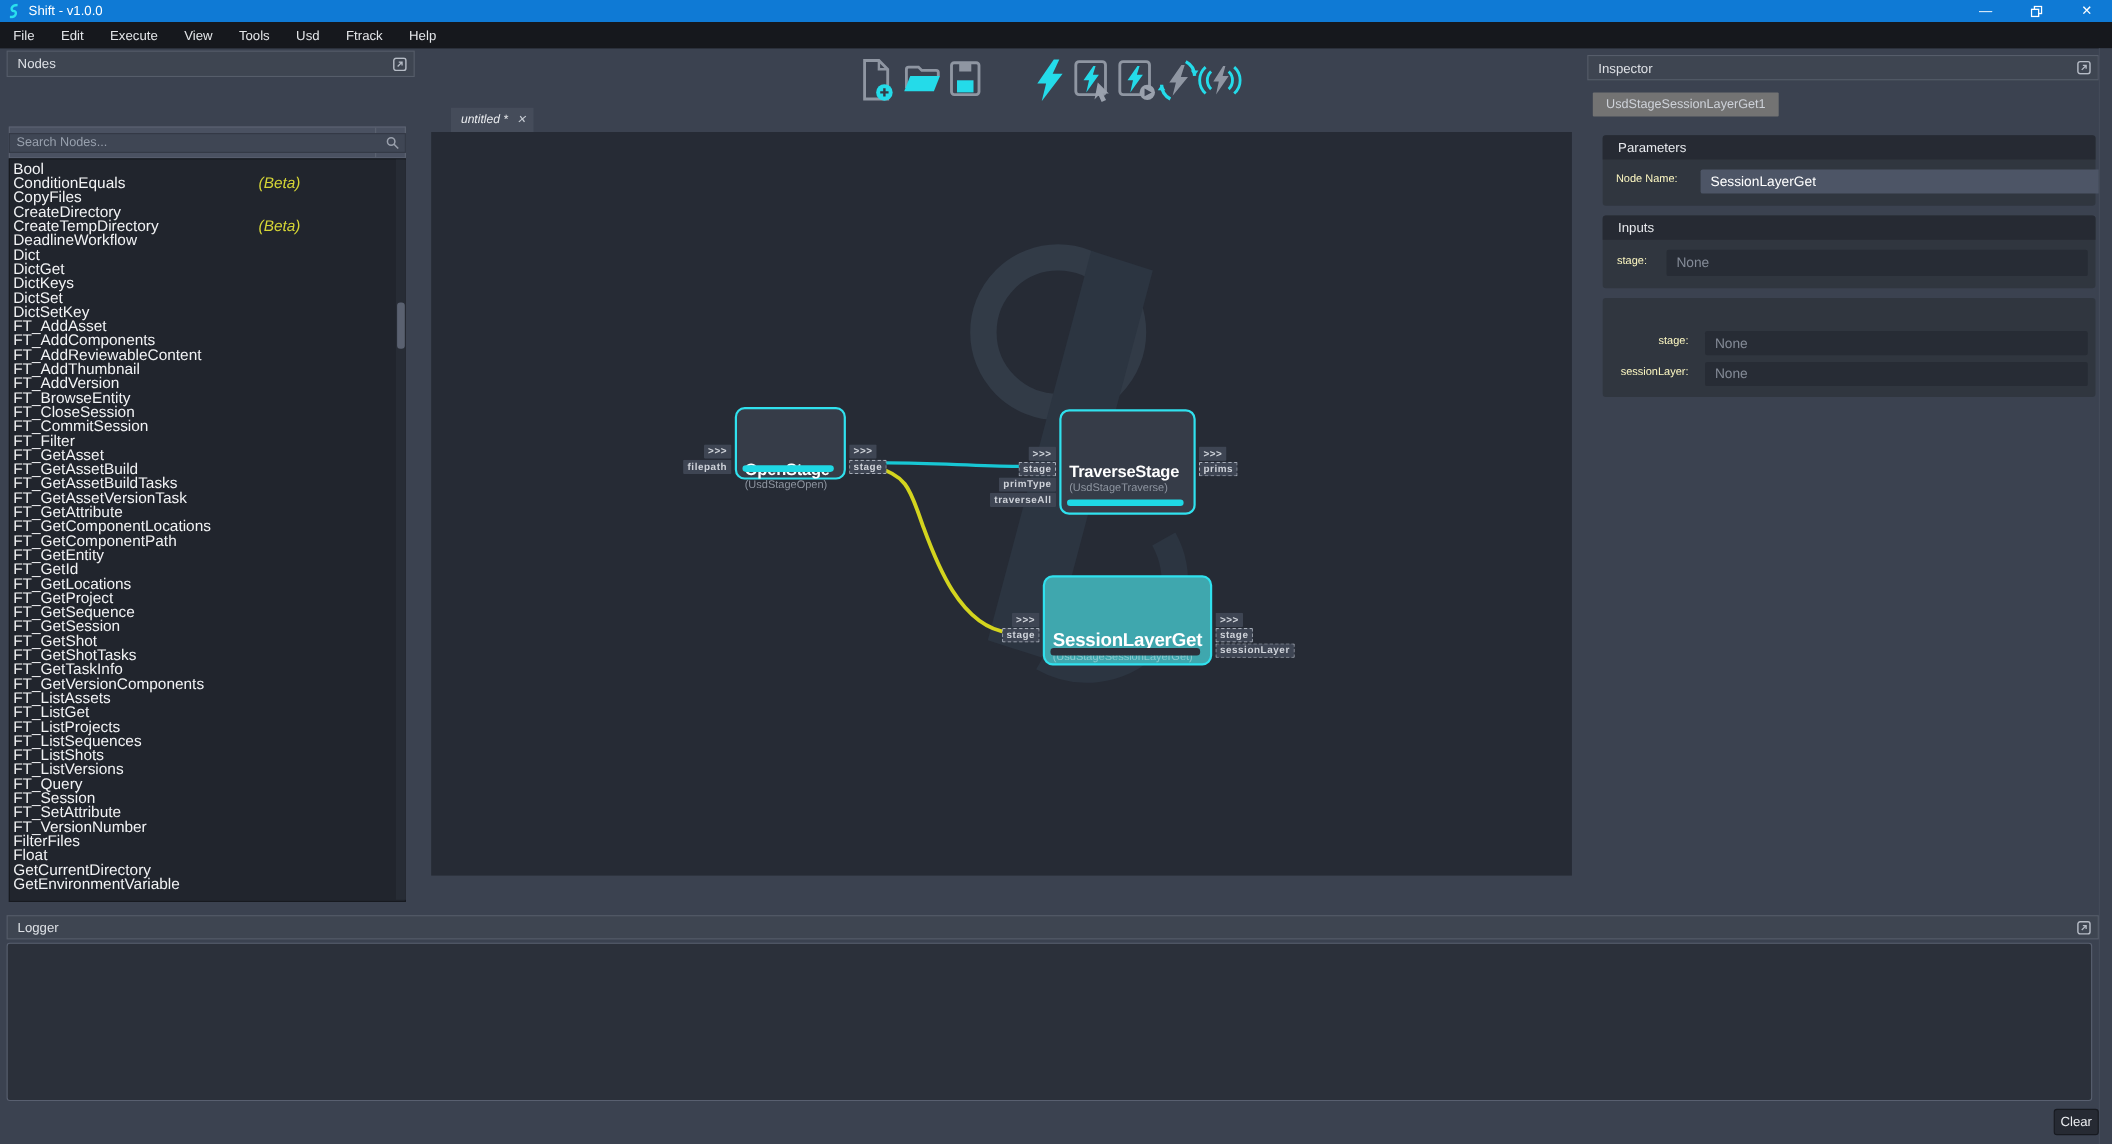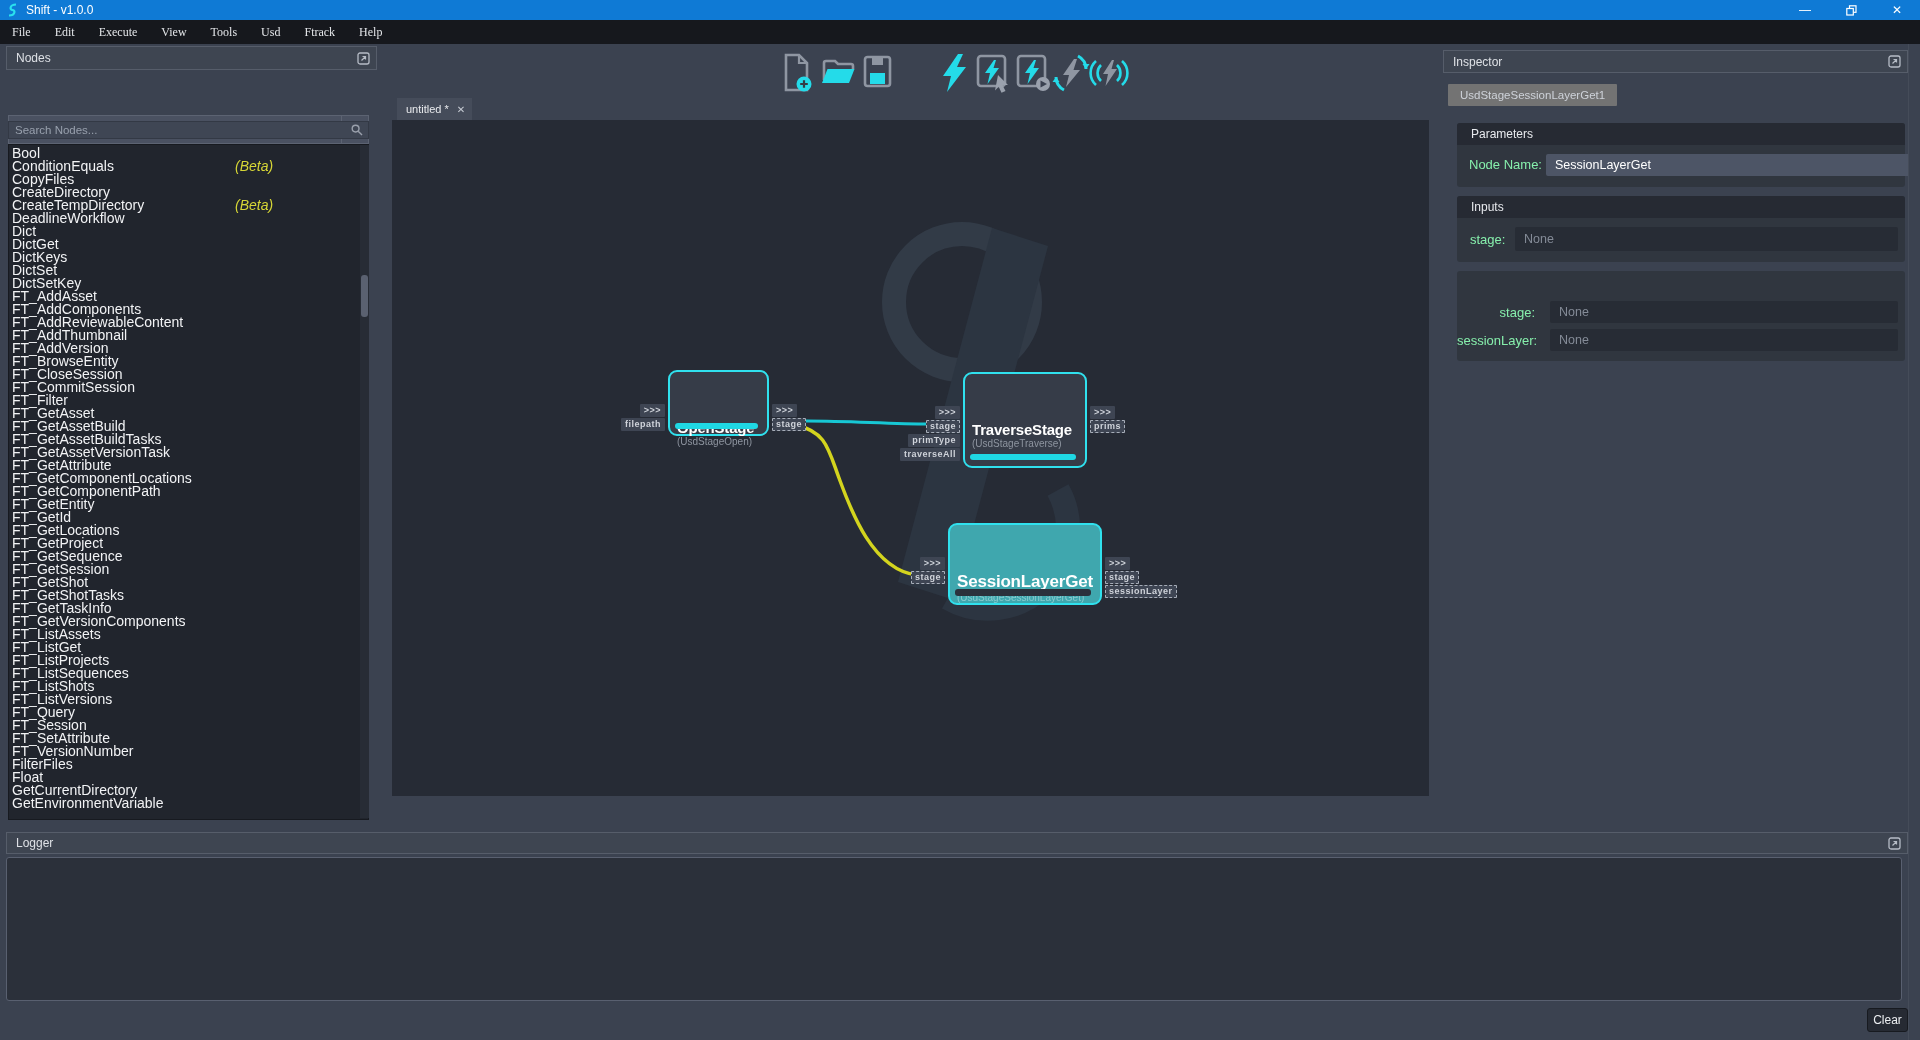--- a/index.html
+++ b/index.html
@@ -3,21 +3,21 @@
 <meta charset="utf-8">
 <style>
   html,body{margin:0;padding:0;width:1920px;height:1040px;overflow:hidden;
     font-family:"Liberation Sans",sans-serif;background:#3b4250;}
   .abs{position:absolute;box-sizing:border-box;}
   
   .titlebar{left:0;top:0;width:1920px;height:20px;background:#0f7ad5;display:flex;align-items:center;color:#fff;font-size:12px;}
   .win-btn{width:46px;height:20px;display:flex;align-items:center;justify-content:center;color:#fff;font-size:12px;}
   
   .menubar{left:0;top:20px;width:1920px;height:24px;background:#16181d;display:flex;align-items:center;}
-  .menu-item{color:#e4e6e9;font-size:12px;padding:15px 12px;line-height:24px;font-family:Liberation Serif, serif;}
+  .menu-item{color:#e4e6e9;font-size:12px;padding:15px 12px;line-height:24px;}
   
   .panel-header{background:#3e4551;border:1px solid #565d6a;color:#dde0e5;font-size:12px;
     display:flex;align-items:center;justify-content:space-between;padding:0 6px 0 9px;}
   .float-icon{width:13px;height:13px;}
   
   .dropdown{background:#4a5161;border:1px solid #5c6372;color:#f0f2f4;font-size:12.5px;display:flex;align-items:center;margin-top:30px;}
   .dropdown .dd-label{flex:1;padding-left:13px;}
   .dd-arrow-box{width:26px;height:100%;border-left:1px solid #5c6372;display:flex;align-items:center;justify-content:center;}
   .dd-arrow{width:0;height:0;border-left:4px solid transparent;border-right:4px solid transparent;border-top:5px solid #cfd3da;}
   .searchbox{background:#3f4654;border:1px solid #333945;display:flex;align-items:center;}
@@ -48,21 +48,21 @@
   .ports.left{right:calc(100% + 5px);align-items:flex-end;}
   .ports.right{left:calc(100% + 5px);align-items:flex-start;}
   .port{background:#3e4553;color:#cfd3da;font-size:9px;font-weight:bold;line-height:9px;
     padding:1px 3px;border:1px solid transparent;border-radius:1px;white-space:nowrap;letter-spacing:0.5px;}
   .port.dashed{border:1px dashed #a6adb8;}
   
   .insp-badge{background:#737373;color:#ced2d9;font-size:11.5px;line-height:22px;padding:0 12px;border-radius:1px;}
   .section{background:#30363f;border-radius:3px;}
   .section .sec-header{background:#262a33;color:#e8eaee;font-size:12px;height:22px;line-height:22px;
     padding-left:14px;border-radius:3px 3px 0 0;}
-  .ilabel{color:#86efac;font-size:13px;position:absolute;}
+  .ilabel{color:#fef9c3;font-size:10px;position:absolute;}
   .ifield{position:absolute;background:#272c35;border-radius:2px;color:#848b97;font-size:12.5px;line-height:22px;padding-left:9px;}
   .iedit{position:absolute;background:#4d5566;border:none;border-radius:2px;color:#fff;font-size:12.5px;
     padding:0 9px;outline:none;font-family:"Liberation Sans",sans-serif;}
   
   .logger-content{background:#2b303a;border:1px solid #596070;border-radius:3px;}
   .clear-btn{background:#262a33;border:1px solid #171a20;border-radius:3px;color:#eceef1;font-size:12px;
     display:flex;align-items:center;justify-content:center;}
   .gutter{background:#3b4250;border-left:1px solid #454c59;}
 </style>
 </head>
@@ -439,21 +439,21 @@
 <div class="abs tool-btn" style="left:1089px;top:52px;" title="live-execute">
   <svg width="40" height="42" viewBox="0 0 40 42">
       <path d="M23 8 L14 22 h5 l-2.5 12 L28 17 h-5.5 L25 8 Z" fill="#8f96a2"></path>
       <path d="M12 13 A 11 11 0 0 0 12 29" fill="none" stroke="#24dbe9" stroke-width="2.6"></path>
       <path d="M7 9 A 16 16 0 0 0 7 33" fill="none" stroke="#24dbe9" stroke-width="2.6"></path>
       <path d="M28 13 A 11 11 0 0 1 28 29" fill="none" stroke="#24dbe9" stroke-width="2.6"></path>
       <path d="M33 9 A 16 16 0 0 1 33 33" fill="none" stroke="#24dbe9" stroke-width="2.6"></path>
     </svg>
 </div>
 
-<div class="abs tab" style="left:397px;top:98px;height:22px;">
+<div class="abs tab" style="left:410px;top:98px;height:22px;font-style:italic;">
   <span>untitled *</span>
   <span class="tab-close">✕</span>
 </div>
 
 <div class="abs canvas" style="left:392px;top:120px;width:1037px;height:676px;">
 
   <svg class="abs" style="left:0;top:0;z-index:0;" width="1037" height="676">
     <circle cx="570" cy="182" r="68" fill="none" stroke="#323b47" stroke-width="24"></circle>
     <polygon points="600,108 656,126 562,480 506,462" fill="#2c3541"></polygon>
     <path d="M 556 478 A 80 80 0 0 0 666 370" fill="none" stroke="#2c3541" stroke-width="24"></path>

